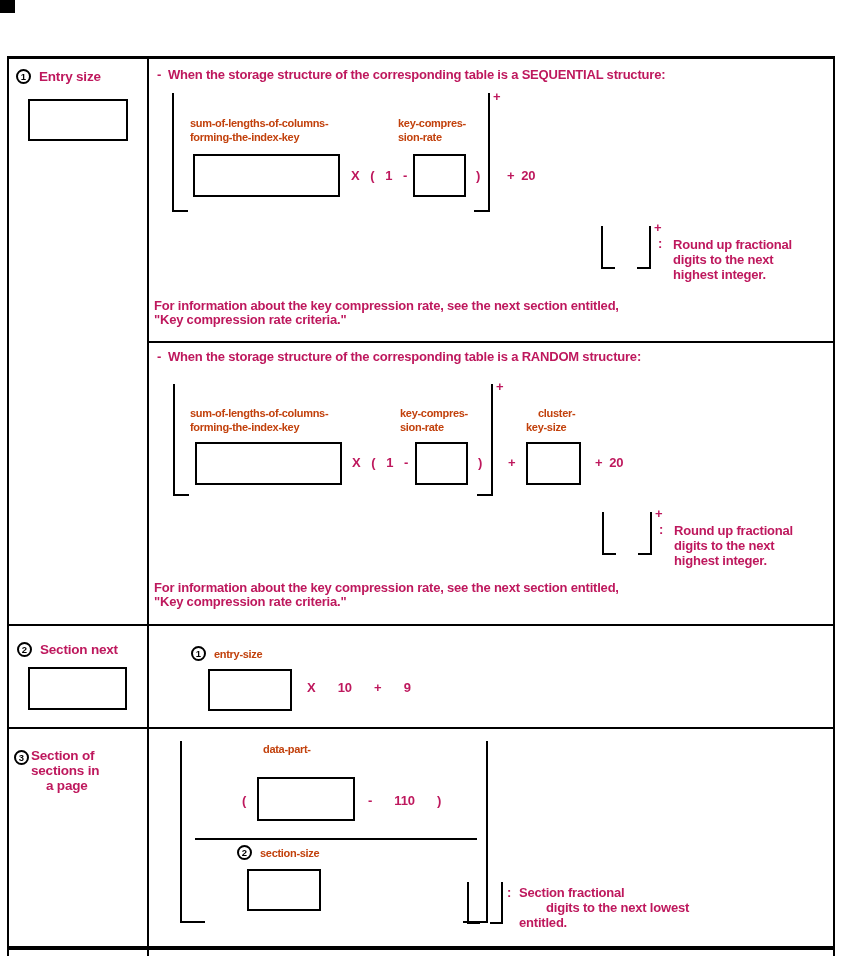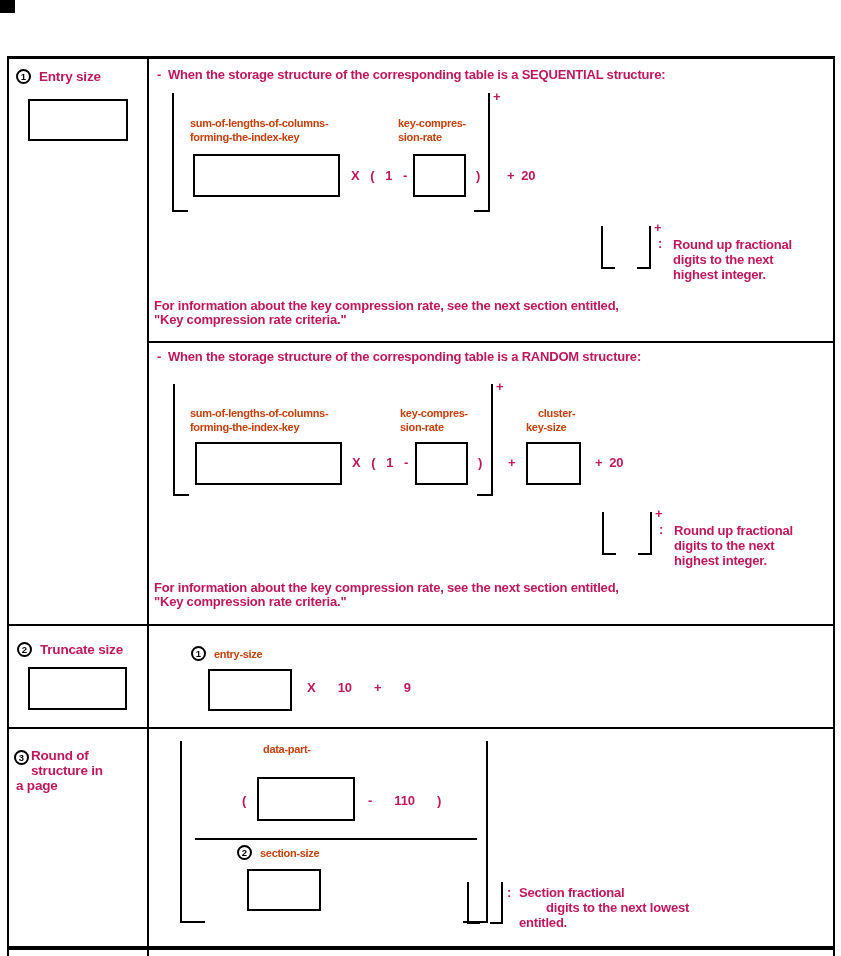--- a/index.html
+++ b/index.html
@@ -102,32 +102,32 @@
   <span class="txt" style="left:655px;top:507px">+</span>
   <span class="txt" style="left:659px;top:523px">:</span>
   <span class="txt" style="left:674px;top:524px">Round up fractional</span>
   <span class="txt" style="left:674px;top:539px">digits to the next</span>
   <span class="txt" style="left:674px;top:554px">highest integer.</span>
 
   <span class="txt" style="left:154px;top:581px">For information about the key compression rate, see the next section entitled,</span>
   <span class="txt" style="left:154px;top:595px">"Key compression rate criteria."</span>
 
   <div class="circ" style="left:17px;top:642px">2</div>
-  <span class="txt big" style="left:40px;top:643px">Truncate size</span>
+  <span class="txt big" style="left:40px;top:643px">Section next</span>
   <div class="box" style="left:28px;top:667px;width:99px;height:43px"></div>
 
   <div class="circ" style="left:191px;top:646px">1</div>
   <span class="lbl" style="left:214px;top:647px">entry-size</span>
   <div class="box" style="left:208px;top:669px;width:84px;height:42px"></div>
   <span class="txt" style="left:307px;top:681px;word-spacing:4px">X   10   +   9</span>
 
   <div class="circ" style="left:14px;top:750px">3</div>
-  <span class="txt big" style="left:31px;top:749px">Round of</span>
-  <span class="txt big" style="left:31px;top:764px">structure in</span>
-  <span class="txt big" style="left:16px;top:779px">a page</span>
+  <span class="txt big" style="left:31px;top:749px">Section of</span>
+  <span class="txt big" style="left:31px;top:764px">sections in</span>
+  <span class="txt big" style="left:46px;top:779px">a page</span>
 
   <div class="bracket-l" style="left:180px;top:741px;width:25px;height:182px"></div>
   <div class="bracket-r" style="left:463px;top:741px;width:25px;height:182px"></div>
 
   <span class="lbl" style="left:263px;top:742px">data-part-</span>
   <span class="lbl" style="left:263px;top:776px">page-size</span>
 
   <span class="txt" style="left:242px;top:794px">(</span>
   <div class="box" style="left:257px;top:777px;width:98px;height:44px"></div>
   <span class="txt" style="left:368px;top:794px;word-spacing:4px">-   110   )</span>

